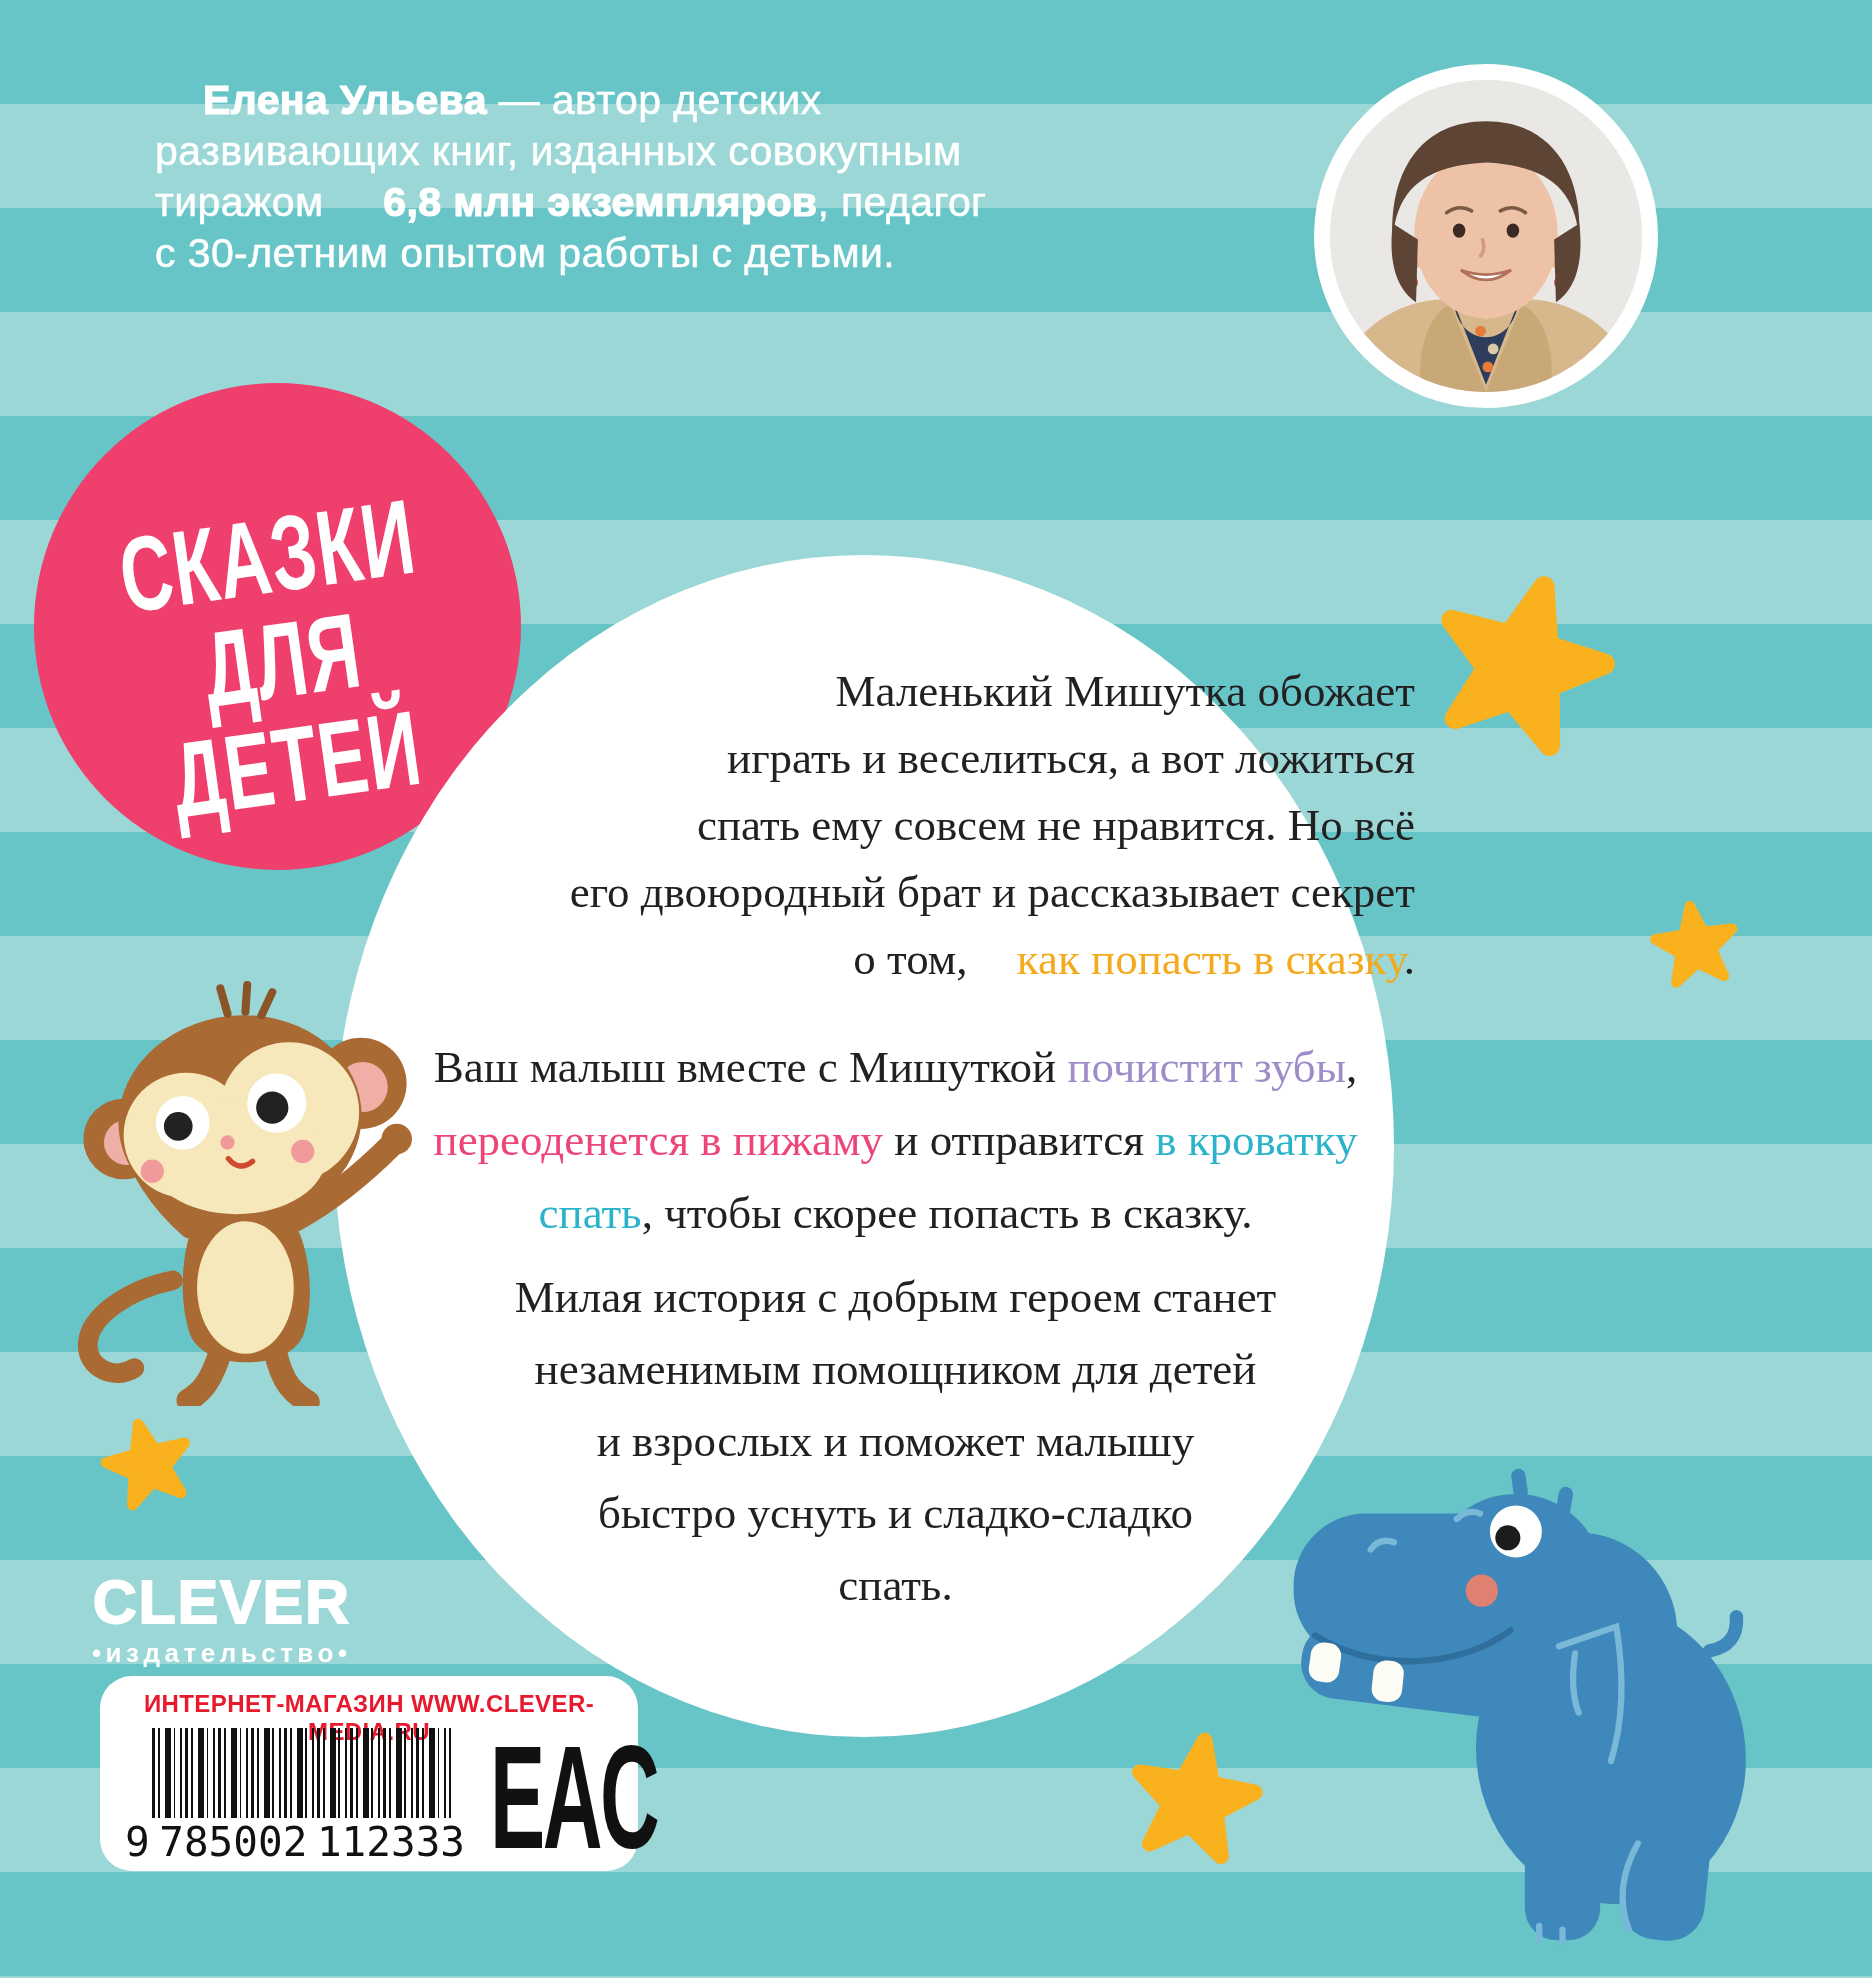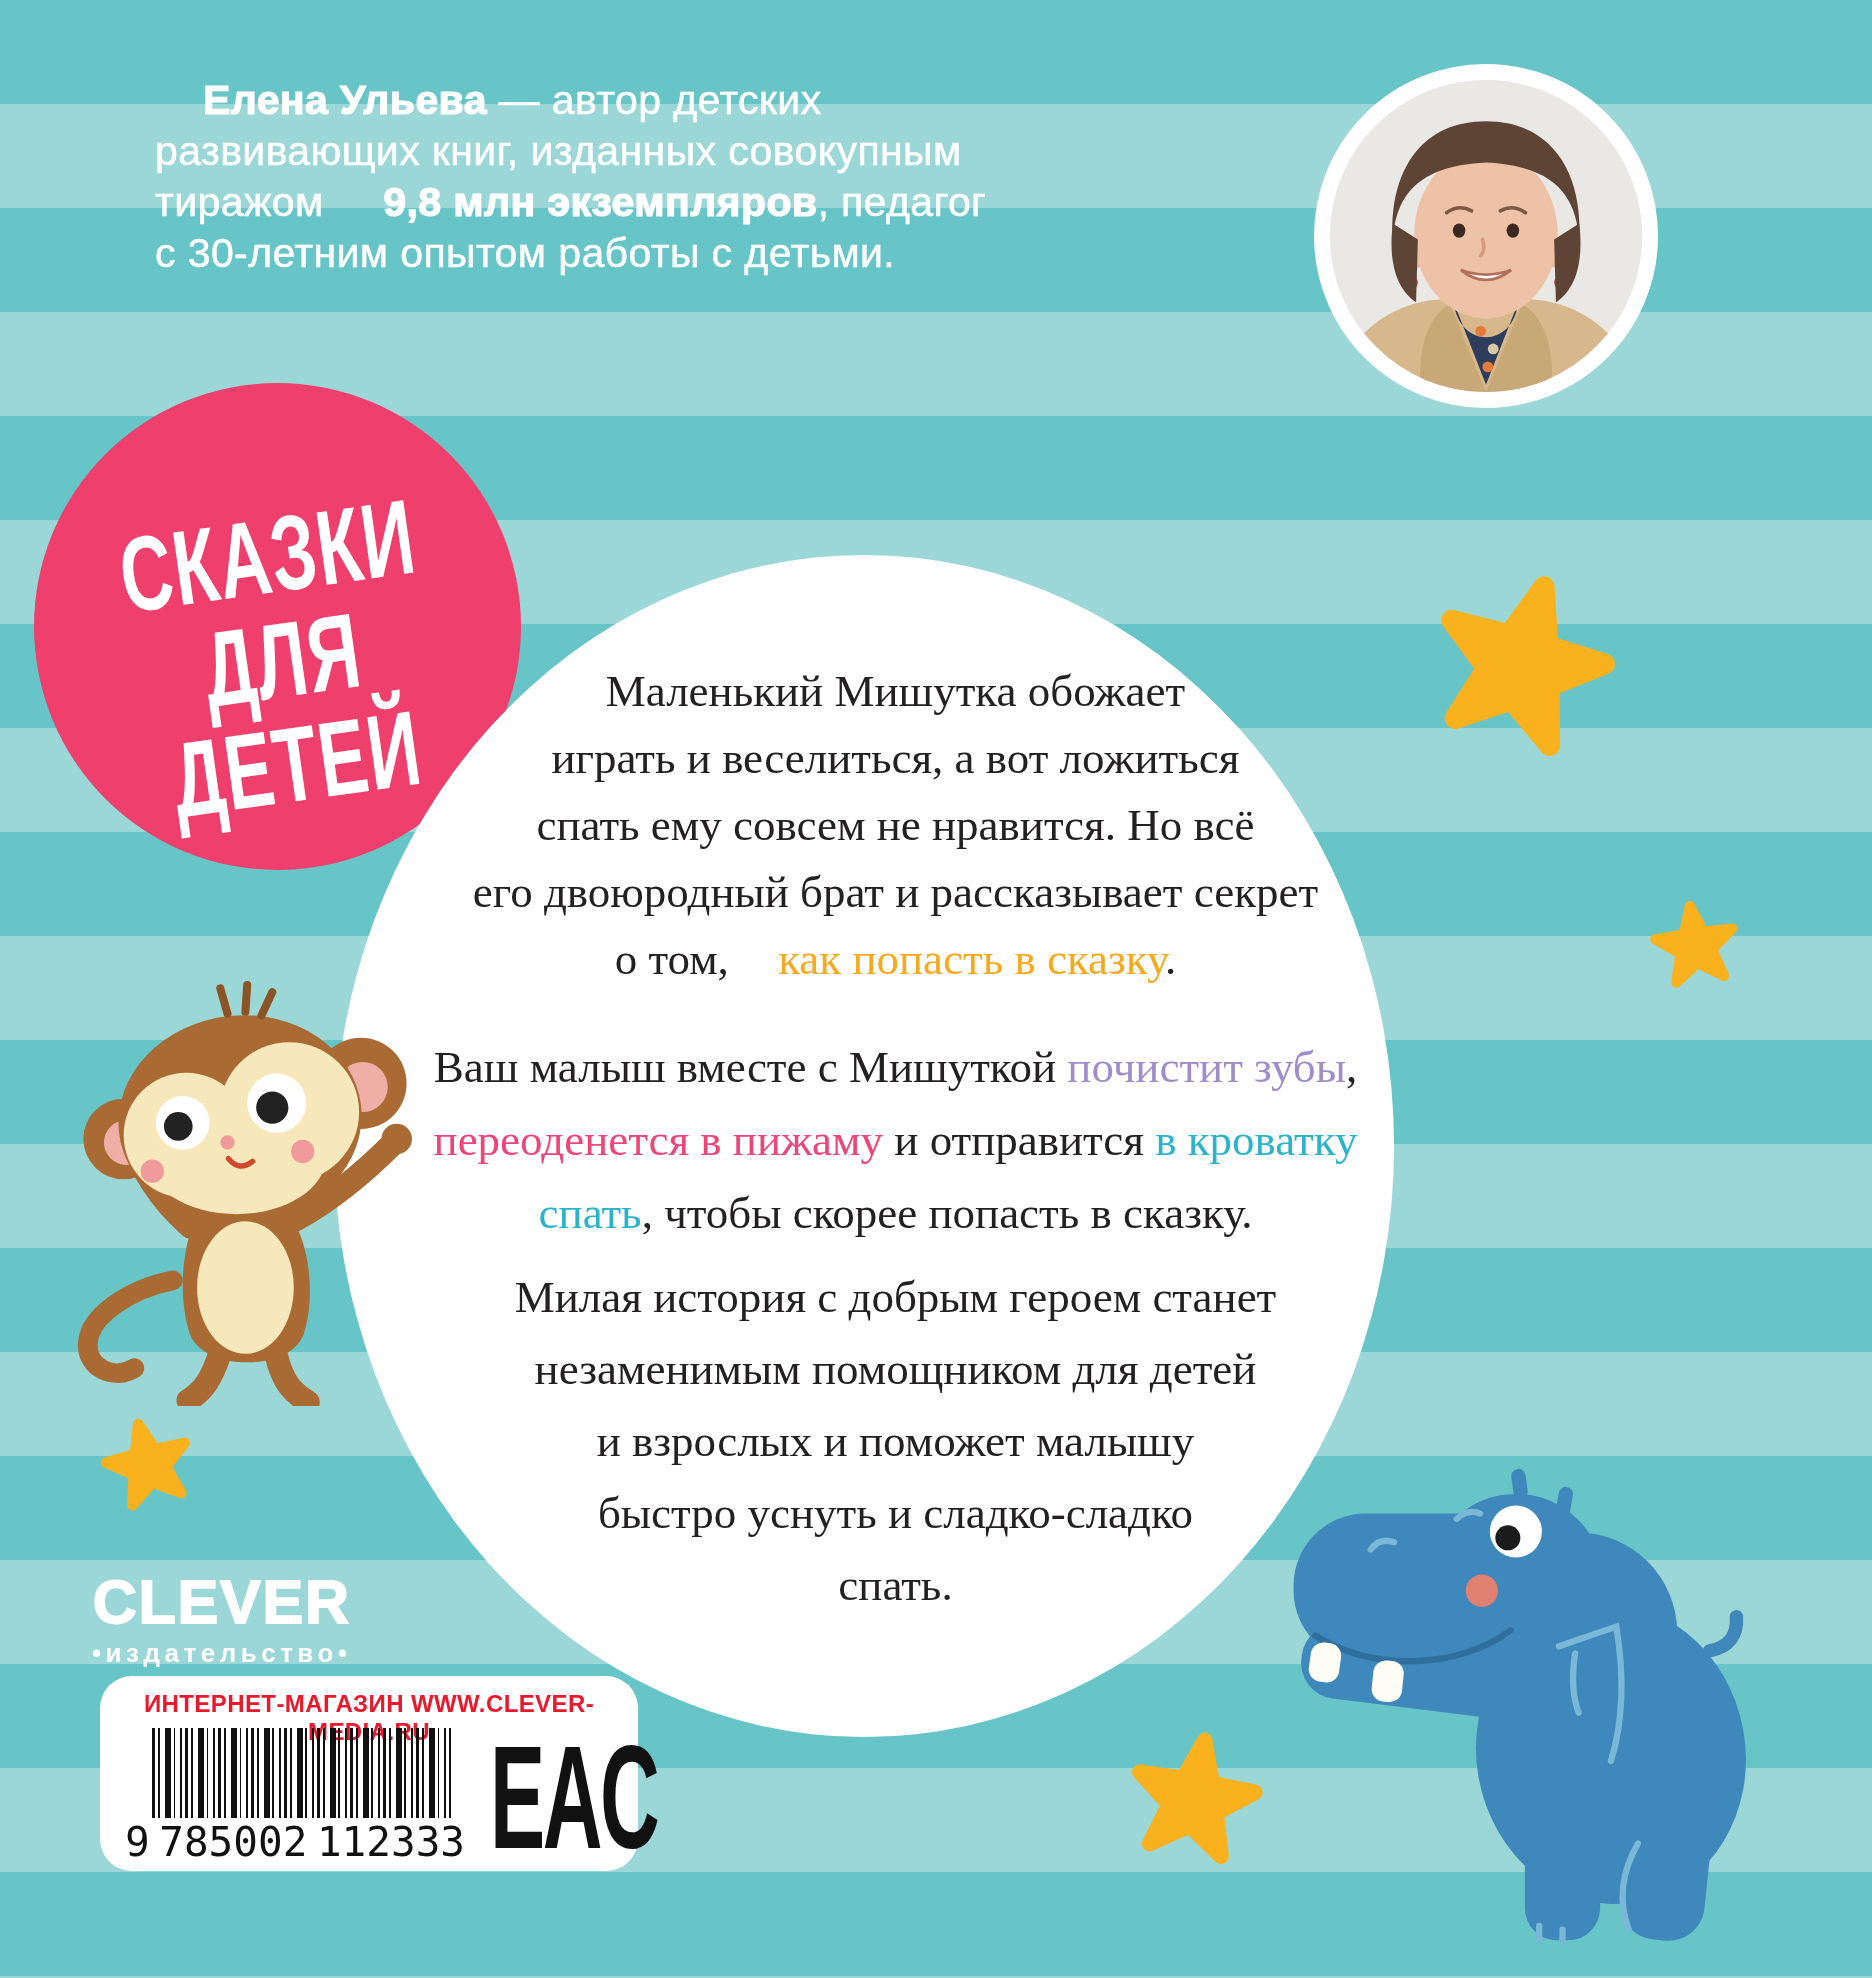--- a/index.html
+++ b/index.html
@@ -44,21 +44,21 @@
   .blob{
     position:absolute;left:334px;top:555px;width:1060px;height:1182px;
     border-radius:50%;background:#fff;
   }
   
   .description{
     position:absolute;left:376px;top:658px;width:1039px;
     font-family:"Liberation Serif", serif;
     font-size:45px;color:#232021;text-align:center;
   }
-  .description .p1{line-height:67px;}
+  .description .p1{line-height:67px;text-align:right;}
   .description .p2{line-height:73px;margin-top:38px;}
   .description .p3{line-height:72px;margin-top:10.7px;}
   .hl-yellow{color:#f5a91d;margin-left:38px;}
   .hl-purple{color:#9e8dc9;}
   .hl-pink{color:#ee4579;}
   .hl-cyan{color:#2ab3ca;}
   
   .clever{
     position:absolute;left:92px;top:1567px;color:#fff;text-align:center;
   }
@@ -137,21 +137,21 @@
       <div>незаменимым помощником для детей</div>
       <div>и взрослых и поможет малышу</div>
       <div>быстро уснуть и сладко-сладко</div>
       <div>спать.</div>
     </div>
   </div>
 
   <div class="author-block">
     <div><span class="hvy">Елена Ульева</span><span> — автор детских</span></div>
     <div>развивающих книг, изданных совокупным</div>
-    <div><span>тиражом </span><span class="hvy">9,8 млн экземпляров</span><span>, педагог</span></div>
+    <div><span>тиражом </span><span class="hvy">6,8 млн экземпляров</span><span>, педагог</span></div>
     <div>с 30-летним опытом работы с детьми.</div>
   </div>
 
   <div class="photo-wrap">
     <svg viewBox="0 0 348 348">
       <rect x="0" y="0" width="348" height="348" fill="#eae8e4"></rect>
 
       <path d="M18,348 L18,308 C52,252 112,240 146,246 L174,258 L202,246 C236,240 296,252 330,308 L330,348 Z" fill="#d7b88c"></path>
       <path d="M134,250 L174,348 L102,348 C96,300 110,262 134,250 Z" fill="#c9a877"></path>
       <path d="M214,250 L174,348 L246,348 C252,300 238,262 214,250 Z" fill="#c9a877"></path>

